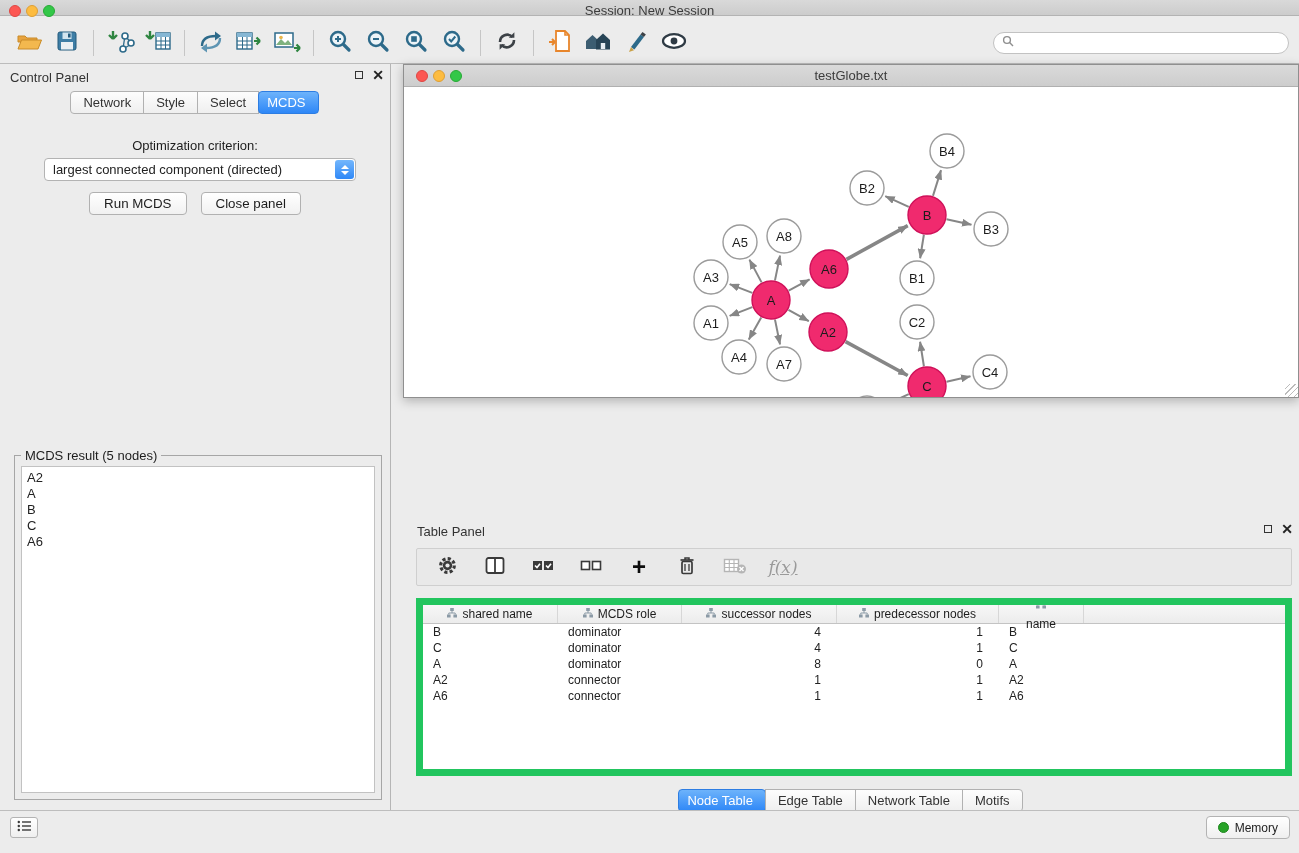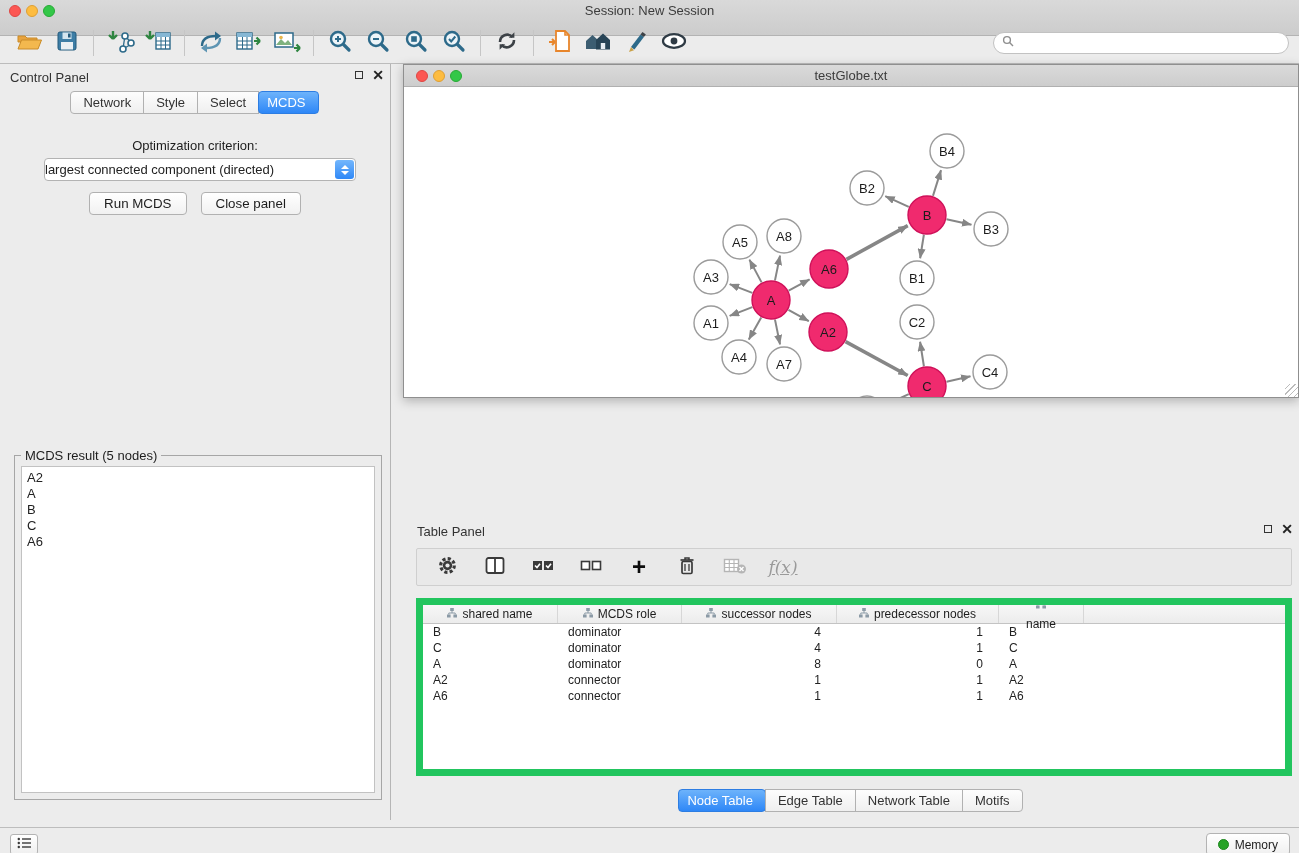--- a/index.html
+++ b/index.html
@@ -2,21 +2,21 @@
 <html><head>
 <meta charset="utf-8">
 <style>
   * { box-sizing: border-box; }
   html,body { margin:0; padding:0; }
   body {
     width:1299px; height:853px; position:relative; overflow:hidden;
     background:#ececec; font-family:"Liberation Sans", sans-serif; font-size:13px; color:#222;
   }
   
-  .titlebar { position:absolute; top:0; left:0; right:0; height:36px;
+  .titlebar { position:absolute; top:0; left:0; right:0; height:16px;
     background:linear-gradient(#d9d9d9,#cccccc); border-bottom:1px solid #b3b3b3;
     text-align:center; line-height:22px; color:#3c3c3c; }
   .tl { position:absolute; top:5px; width:12px; height:12px; border-radius:50%; }
   .tl.red    { background:#fc5753; border:1px solid #df4744; }
   .tl.yellow { background:#fdbc40; border:1px solid #de9f34; }
   .tl.green  { background:#33c748; border:1px solid #27aa35; }
   
   .toolbar { position:absolute; top:22px; left:0; right:0; height:42px;
     border-bottom:1px solid #bcbcbc; display:flex; align-items:center; padding:0 10px; }
   .tb-btn { width:38px; height:34px; display:flex; align-items:center; justify-content:center;
@@ -36,21 +36,21 @@
   .close-ic { font-weight:bold; font-size:14px; line-height:10px; color:#222; }
   .cp-tabs { position:absolute; top:27px; left:0; right:0; display:flex; justify-content:center; }
   .seg-tab { padding:3px 12px; border:1px solid #b1b1b1; margin-left:-1px;
     background:linear-gradient(#fdfdfd,#efefef); color:#333; cursor:default; }
   .seg-tab:first-child { border-radius:4px 0 0 4px; }
   .seg-tab:last-child  { border-radius:0 4px 4px 0; }
   .seg-tab.active { background:linear-gradient(#6db3fb,#2e87f7); color:#fff;
     border-color:#2d7de2; border-radius:4px;padding-left:8px; }
   .opt-label { position:absolute; top:74px; left:0; right:0; text-align:center; color:#1d1d1d; }
   .combo { position:absolute; top:94px; left:44px; width:312px; height:23px; background:#fff;
-    border:1px solid #b3b3b3; border-radius:4px; display:flex; align-items:center; }
+    border:1px solid #b3b3b3; border-radius:4px; display:flex; align-items:center; padding-left:8px; }
   .combo-btn { position:absolute; right:1px; top:1px; bottom:1px; width:19px; border-radius:3px;
     background:linear-gradient(#74b7fc,#2f88f7); display:flex; flex-direction:column;
     align-items:center; justify-content:center; gap:2px; }
   .tri-up   { width:0; height:0; border-left:4px solid transparent; border-right:4px solid transparent; border-bottom:4px solid #fff; }
   .tri-down { width:0; height:0; border-left:4px solid transparent; border-right:4px solid transparent; border-top:4px solid #fff; }
   .cp-buttons { position:absolute; top:128px; left:0; right:0; display:flex; justify-content:center; gap:14px; }
   .btn { padding:3px 14px; background:linear-gradient(#ffffff,#f1f1f1); border:1px solid #b1b1b1;
     border-radius:4px; color:#1d1d1d; cursor:default; }
   .result-box { position:absolute; left:14px; width:368px; top:391px; bottom:20px;
     border:1px solid #a6a6a6; }
@@ -80,21 +80,21 @@
   .th-cell { display:flex; align-items:center; justify-content:center; gap:5px; font-size:12px;
     color:#1d1d1d; border-right:1px solid #d7d7d7; cursor:default; }
   .t-row { display:flex; height:16px; line-height:16px; font-size:12px; }
   .t-cell { overflow:hidden; white-space:nowrap; }
   .c0 { width:135px; } .c1 { width:124px; } .c2 { width:155px; } .c3 { width:162px; } .c4 { width:85px;flex-direction:column; }
   .cf { flex:1; border-right:none !important; }
   .cell-left  { padding-left:10px; text-align:left; }
   .cell-right { padding-right:16px; text-align:right; }
   .tp-tabs { position:absolute; bottom:8px; left:0; right:0; display:flex; justify-content:center; }
   
-  .statusbar { position:absolute; left:0; right:0; bottom:0; height:26px; background:#ececec;
+  .statusbar { position:absolute; left:0; right:0; bottom:8px; height:35px; background:#ececec;
     border-top:1px solid #bdbdbd; }
   .sb-list-btn { position:absolute; left:10px; top:6px; width:28px; height:21px;
     border:1px solid #b3b3b3; border-radius:3px; background:linear-gradient(#fff,#efefef);
     display:flex; align-items:center; justify-content:center; }
   .memory-btn { position:absolute; right:9px; top:5px; height:23px; padding:0 11px;
     border:1px solid #b3b3b3; border-radius:4px; background:linear-gradient(#fff,#efefef);
     display:flex; align-items:center; gap:6px; font-size:12px; color:#1d1d1d; }
   .green-dot { width:11px; height:11px; border-radius:50%; background:#27a327; border:1px solid #1d861d; }
 </style>
 </head>

